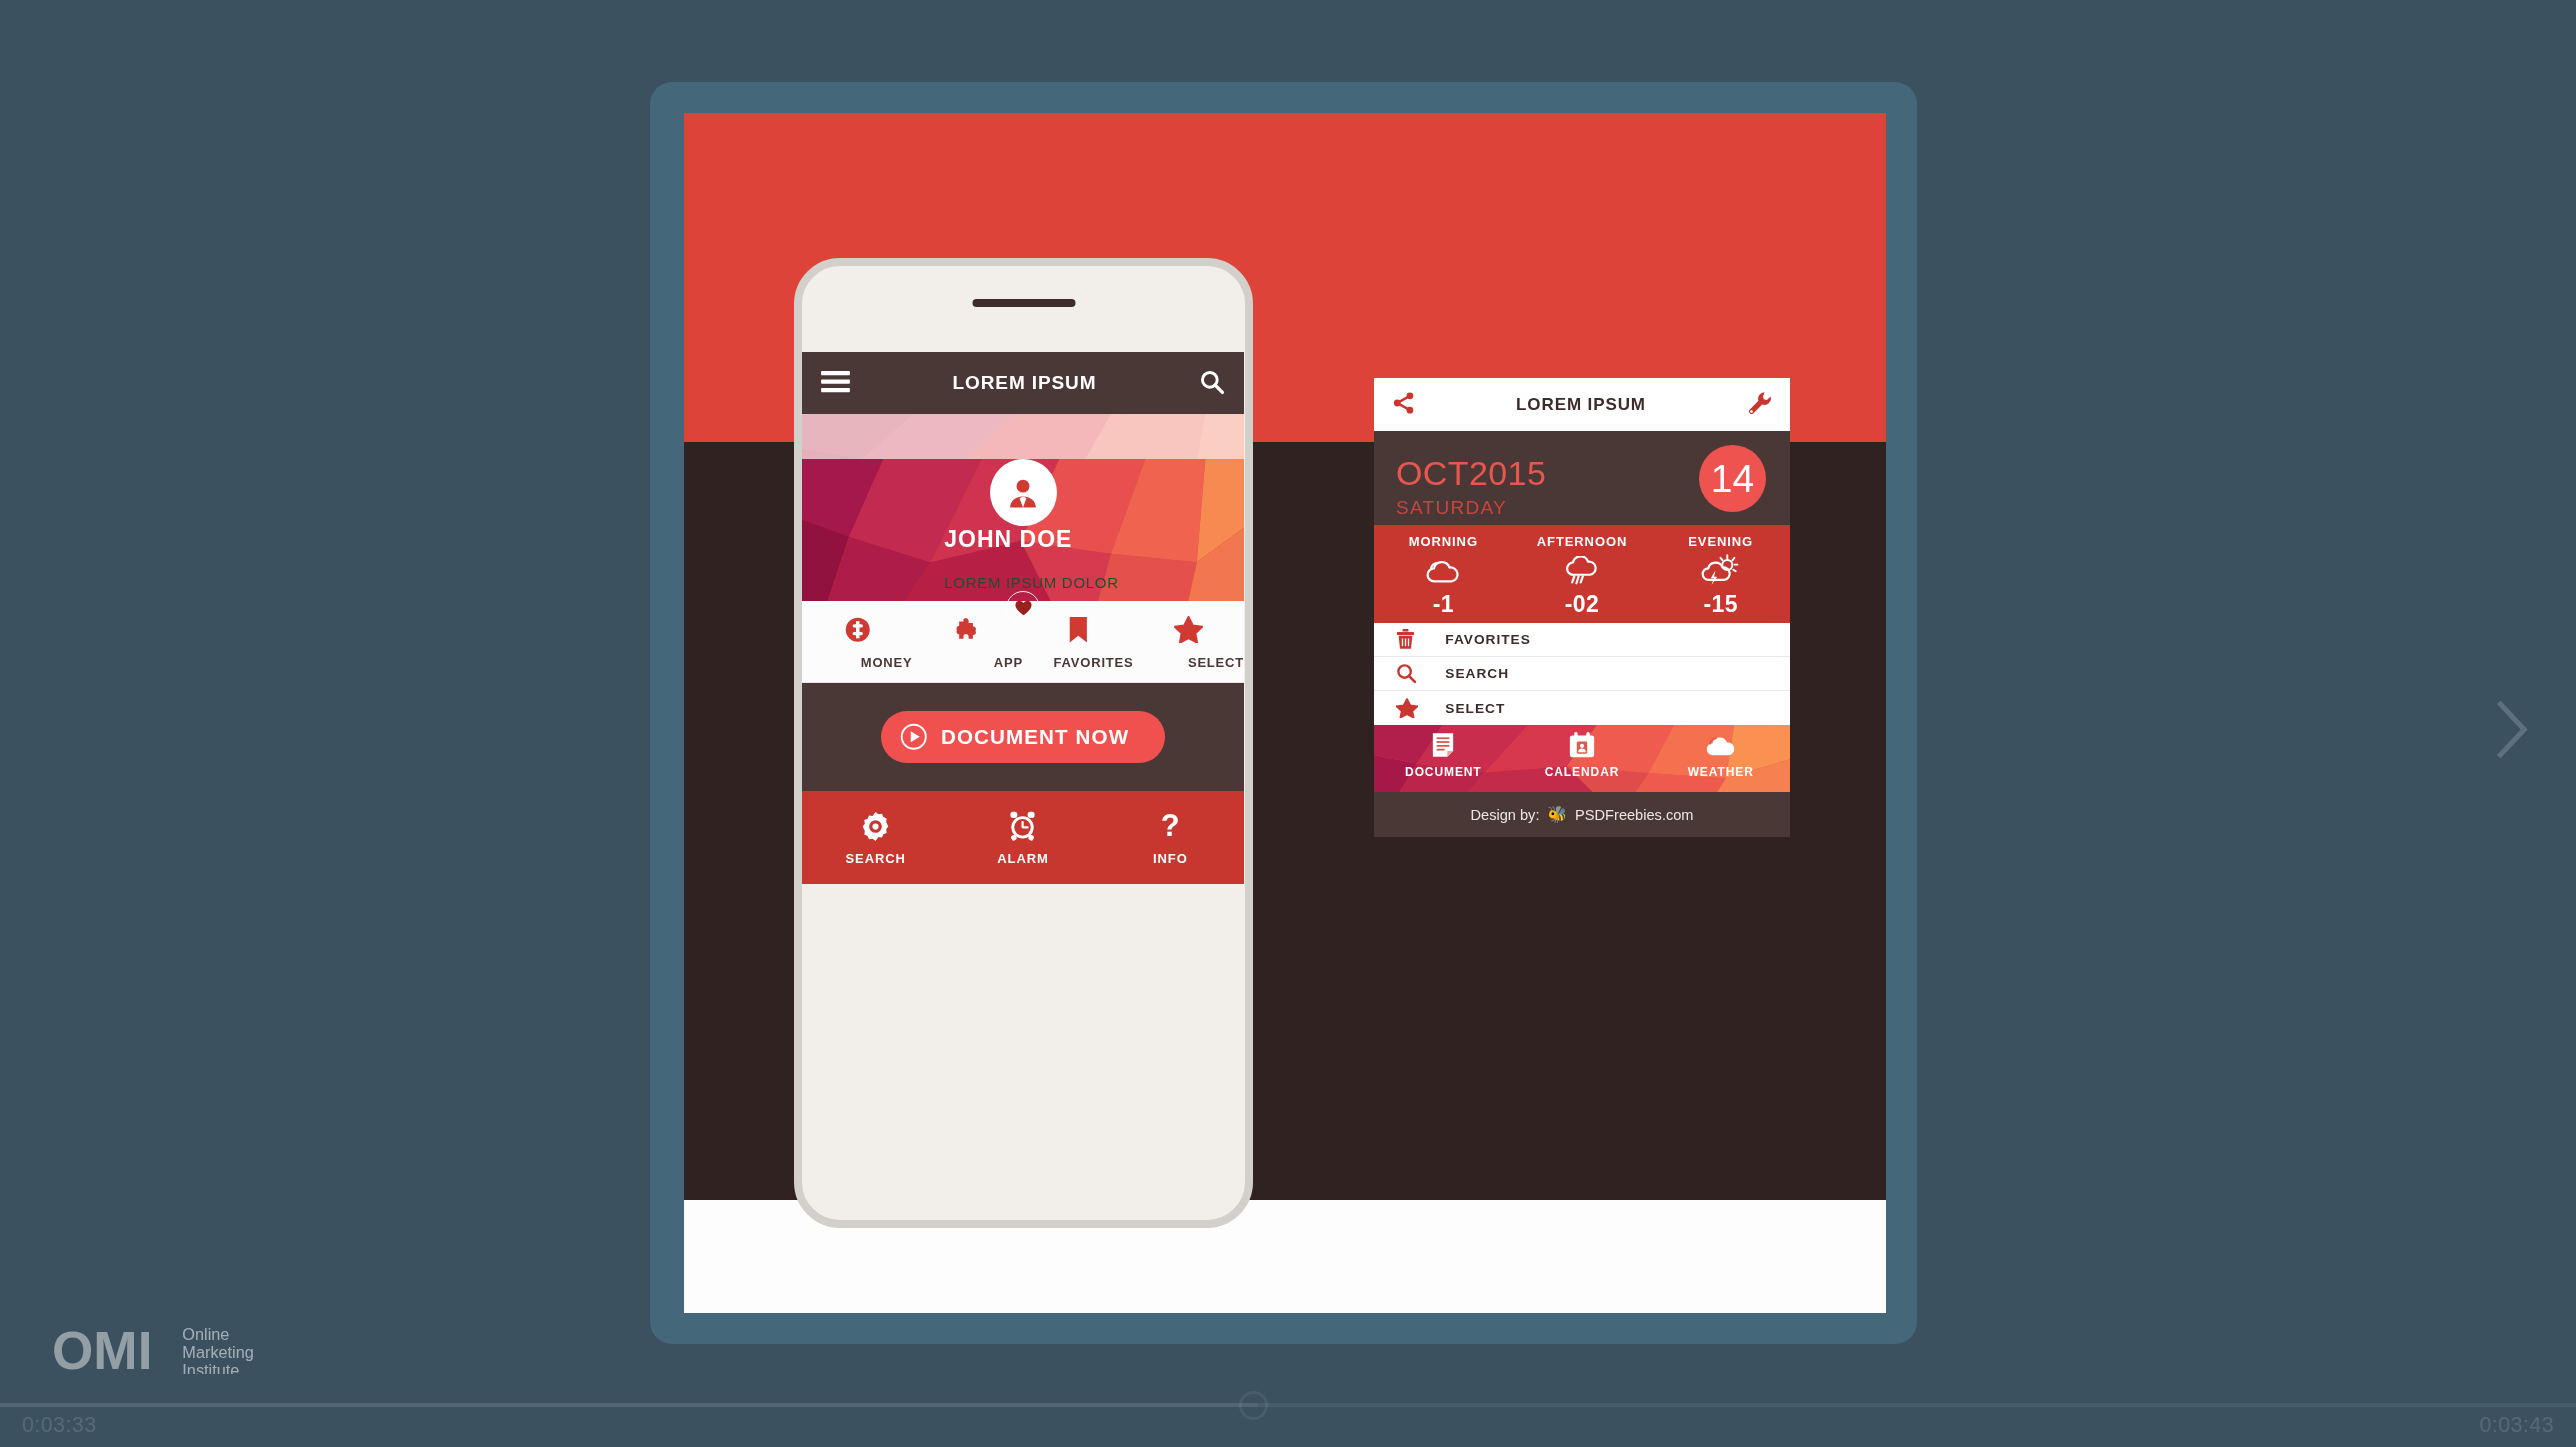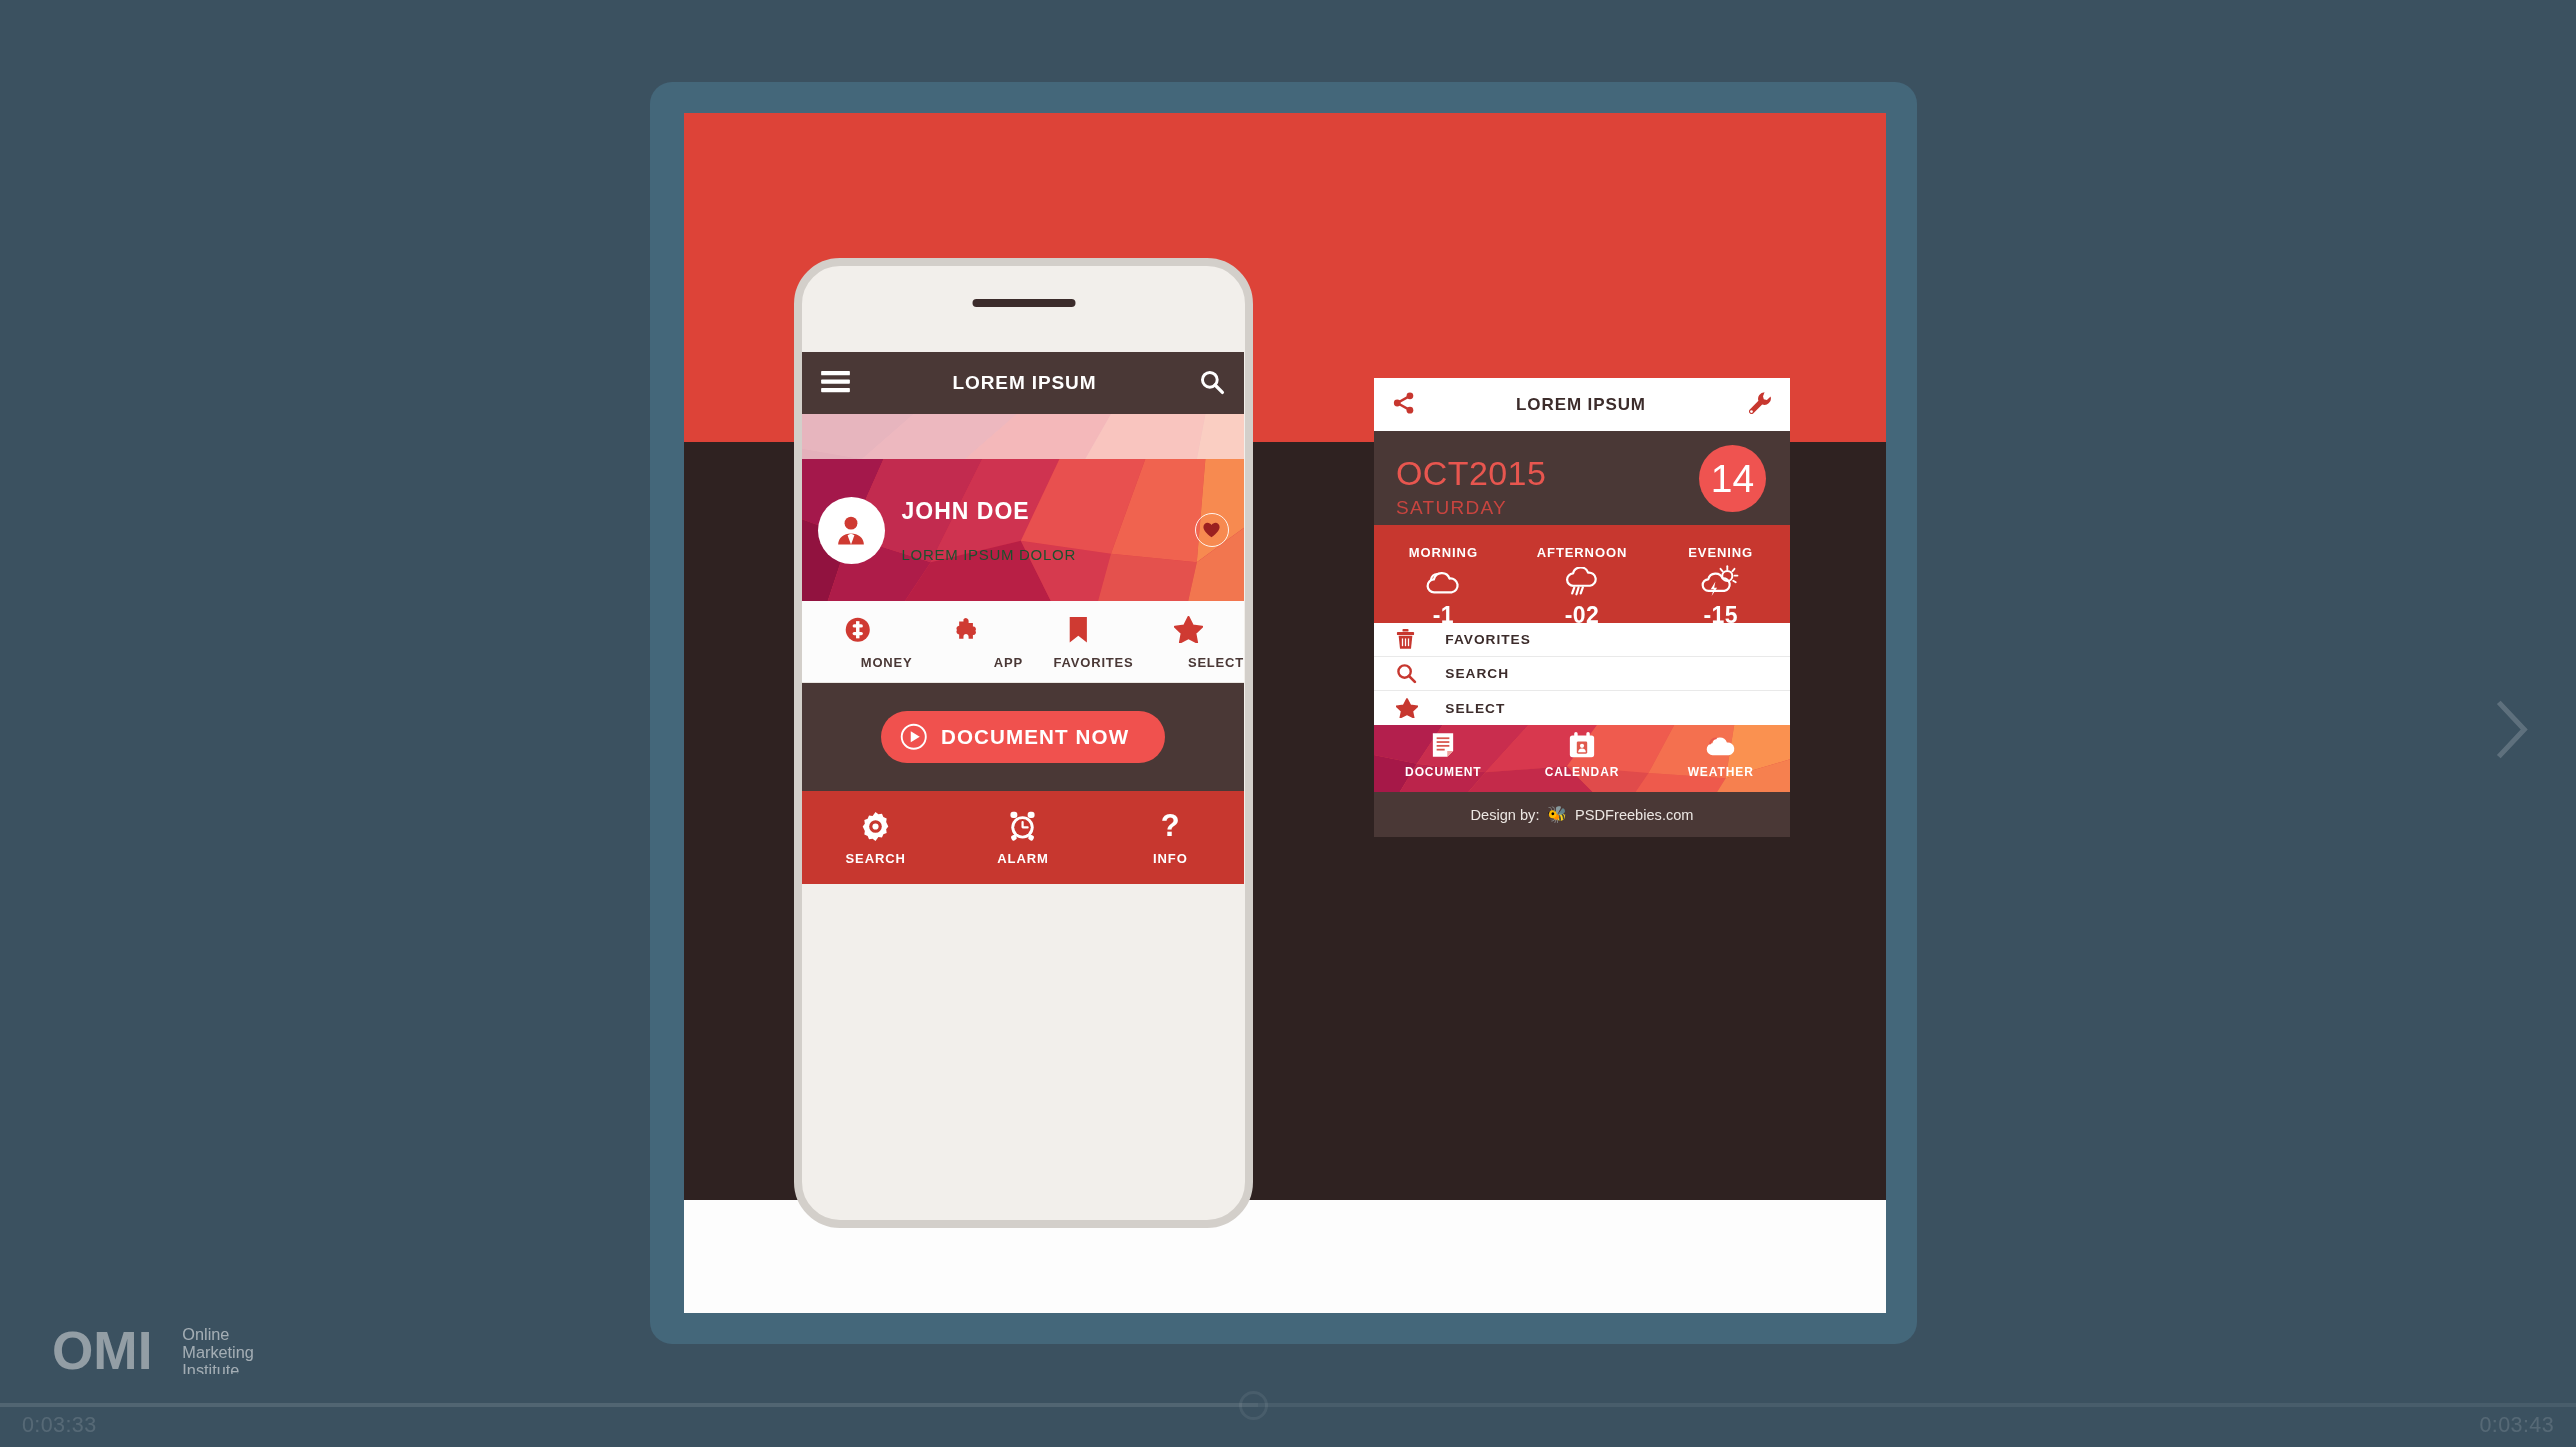--- a/index.html
+++ b/index.html
@@ -49,21 +49,21 @@
   .ph-profiletab { position:relative; height:45px; display:flex; align-items:center;
                    padding:0 19px; background:rgba(255,255,255,.55); }
   .ph-profiletab .lbl { flex:1; text-align:center; color:#fff; font-size:20px; font-weight:bold; letter-spacing:1.1px;
                         text-shadow:0 0.9px 1.7px rgba(0,0,0,.1); }
   .tri { width:0; height:0; cursor:pointer; }
   .tri.left  { border-top:9.4px solid transparent; border-bottom:9.4px solid transparent; border-right:13px solid #fff; }
   .tri.right { border-top:9.4px solid transparent; border-bottom:9.4px solid transparent; border-left:13px solid #fff; }
 
   .ph-hero { position:relative; height:142px; }
   .poly { position:absolute; inset:0; width:100%; height:100%; }
-  .hero-inner { position:absolute; inset:0; display:flex; align-items:center; padding:0 15.5px; }
+  .hero-inner { position:absolute; inset:0; display:flex; align-items:center; padding:0 15.5px;flex-direction:column; }
   .avatar { width:67px; height:67px; border-radius:50%; background:#fff; display:flex;
             align-items:center; justify-content:center; flex:none; }
   .hero-txt { margin-left:17px; flex:1; }
   .hero-name { color:#fff; font-size:23px; font-weight:bold; letter-spacing:1px; }
   .hero-sub  { color:#14532d; font-size:15px; letter-spacing:0.7px; margin-top:21px; opacity:.96; }
   .heart-btn { width:34px; height:34px; border-radius:50%; border:1.7px solid rgba(255,255,255,.9);
                display:flex; align-items:center; justify-content:center; flex:none; }
 
   .ph-icons { height:82px; background:#fcfcfc; display:flex; align-items:center;
               border-bottom:1.7px solid #eae6e2; }
@@ -89,21 +89,21 @@
 
   .card-date { height:94px; background:#4a3836; position:relative; padding:25px 22px; }
   .date-month { color:#e8564f; font-size:34px; letter-spacing:0.4px; line-height:1; }
   .date-day { color:#c8443f; font-size:19px; letter-spacing:1.3px; margin-top:6.9px; }
   .date-circle { position:absolute; right:24px; top:13.7px; width:67px; height:67px; border-radius:50%;
                  background:#ef5350; display:flex; align-items:center; justify-content:center; }
   .date-circle span { color:#fff; font-size:39px; line-height:1; }
 
   .card-weather { height:98px; background:#c7372f; display:flex; padding-top:8.6px; }
   .wx { flex:1; text-align:center; }
-  .wx .when { color:#fff; font-size:13px; font-weight:bold; letter-spacing:0.9px;margin-top:11px; }
+  .wx .when { color:#fff; font-size:13px; font-weight:bold; letter-spacing:0.9px; }
   .wx .ic { height:39px; display:flex; align-items:center; justify-content:center; margin-top:2.6px; }
   .wx .temp { color:#fff; font-size:23px; font-weight:bold; letter-spacing:0.4px; margin-top:0.9px; }
 
   .card-menu { background:#fff; }
   .menu-row { height:34px; display:flex; align-items:center; padding:0 0 0 22px; border-bottom:0.9px solid #e9e9e9; }
   .menu-row:last-child { border-bottom:none; }
   .menu-row .mi { width:39px; display:flex; align-items:center; }
   .menu-row .ml { font-size:13.7px; font-weight:bold; color:#3c2c2b; letter-spacing:1px; margin-left:10.3px; }
 
   .card-tiles { height:67px; position:relative; }

